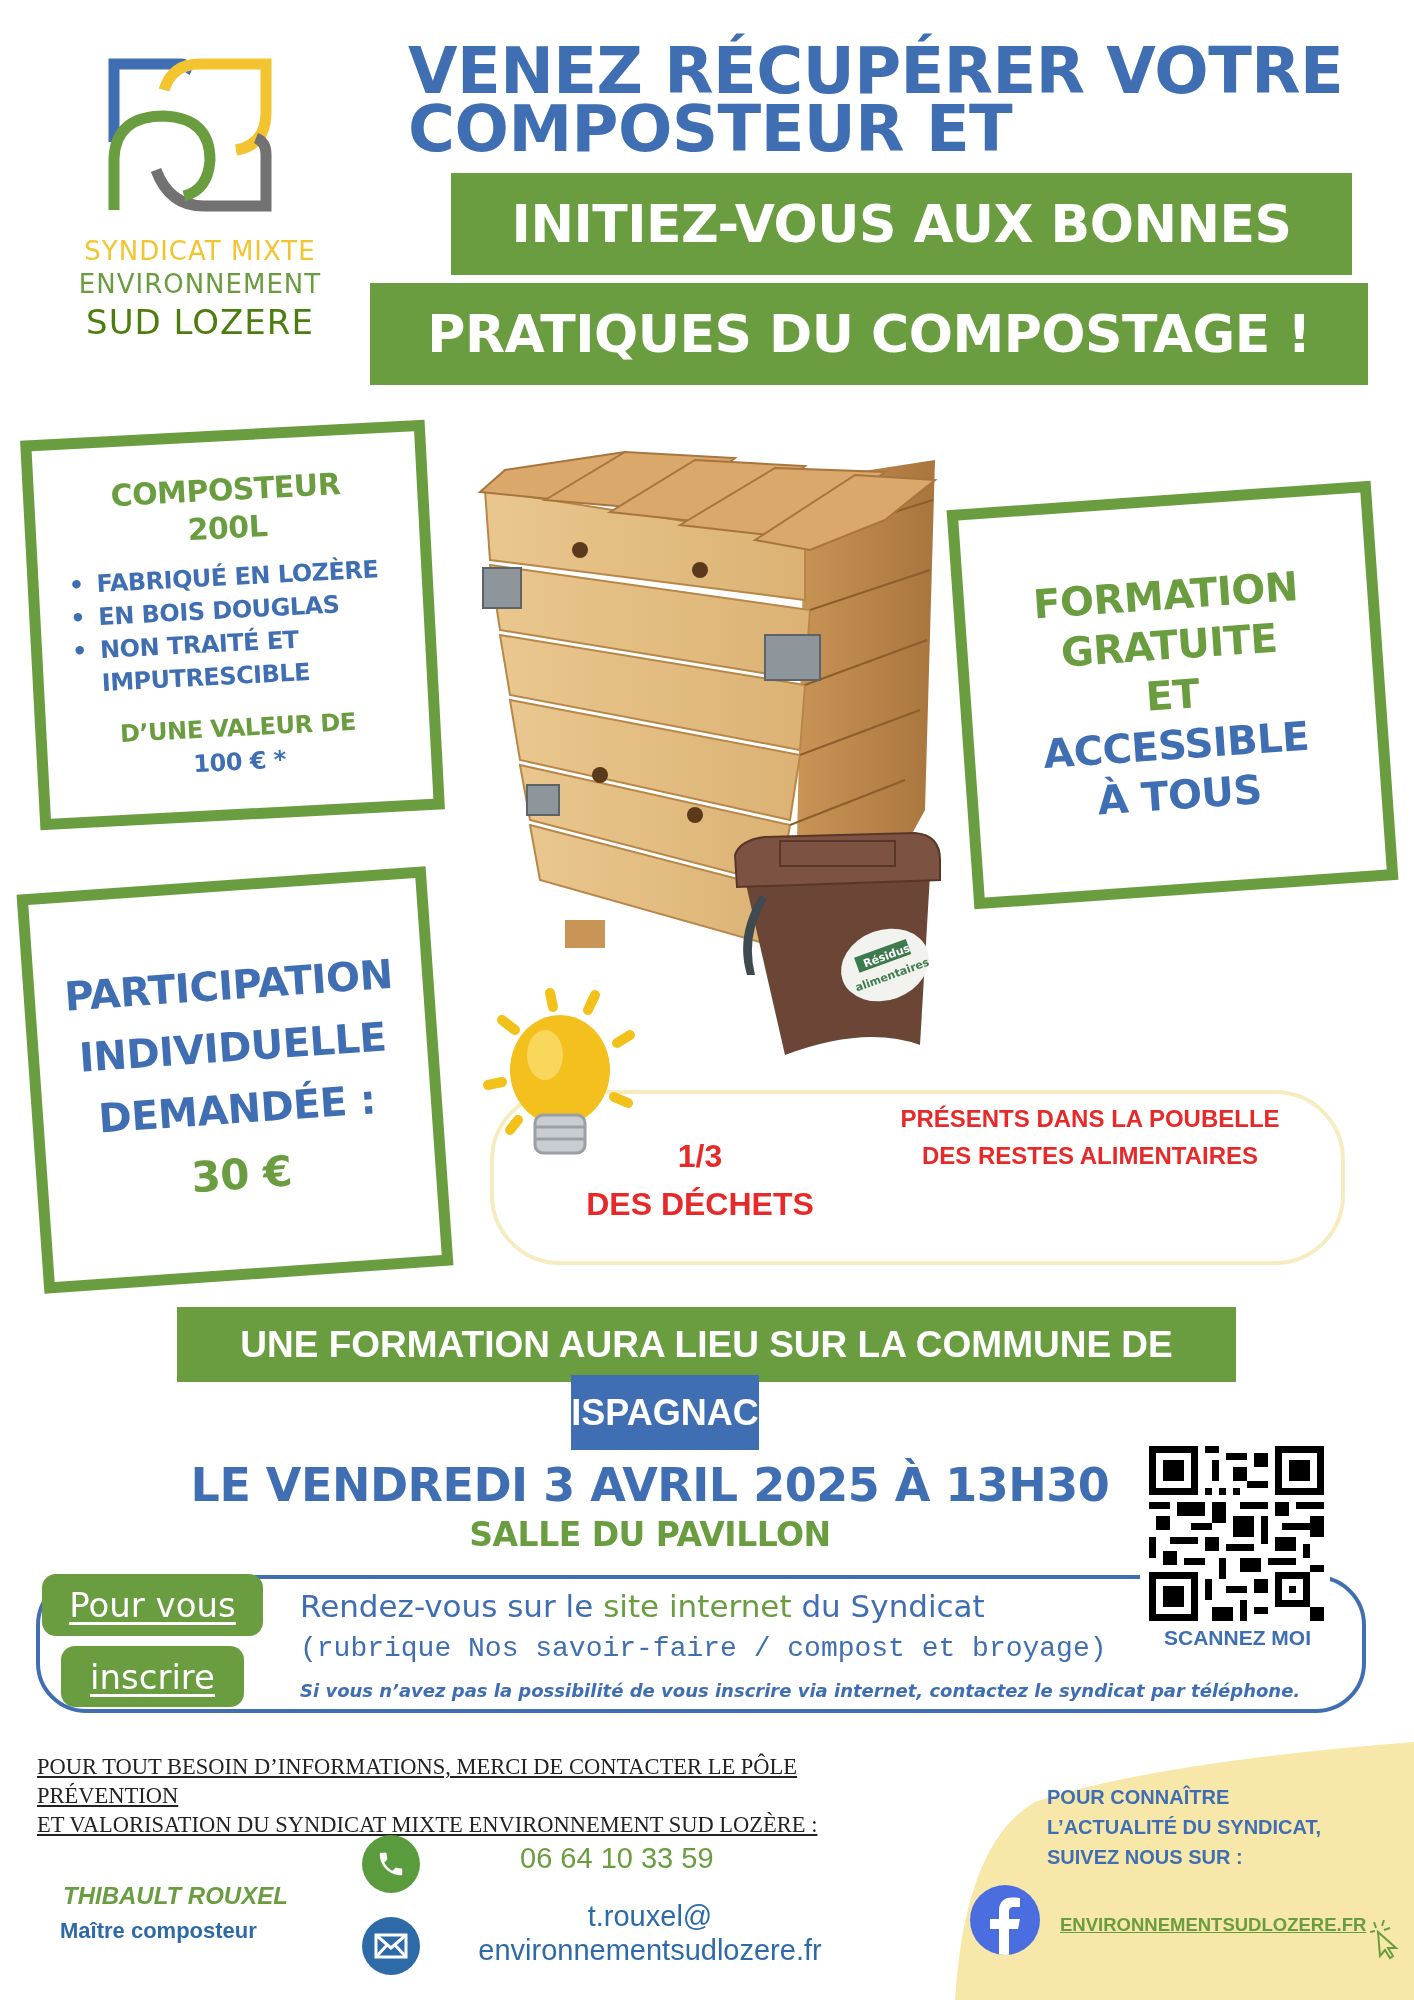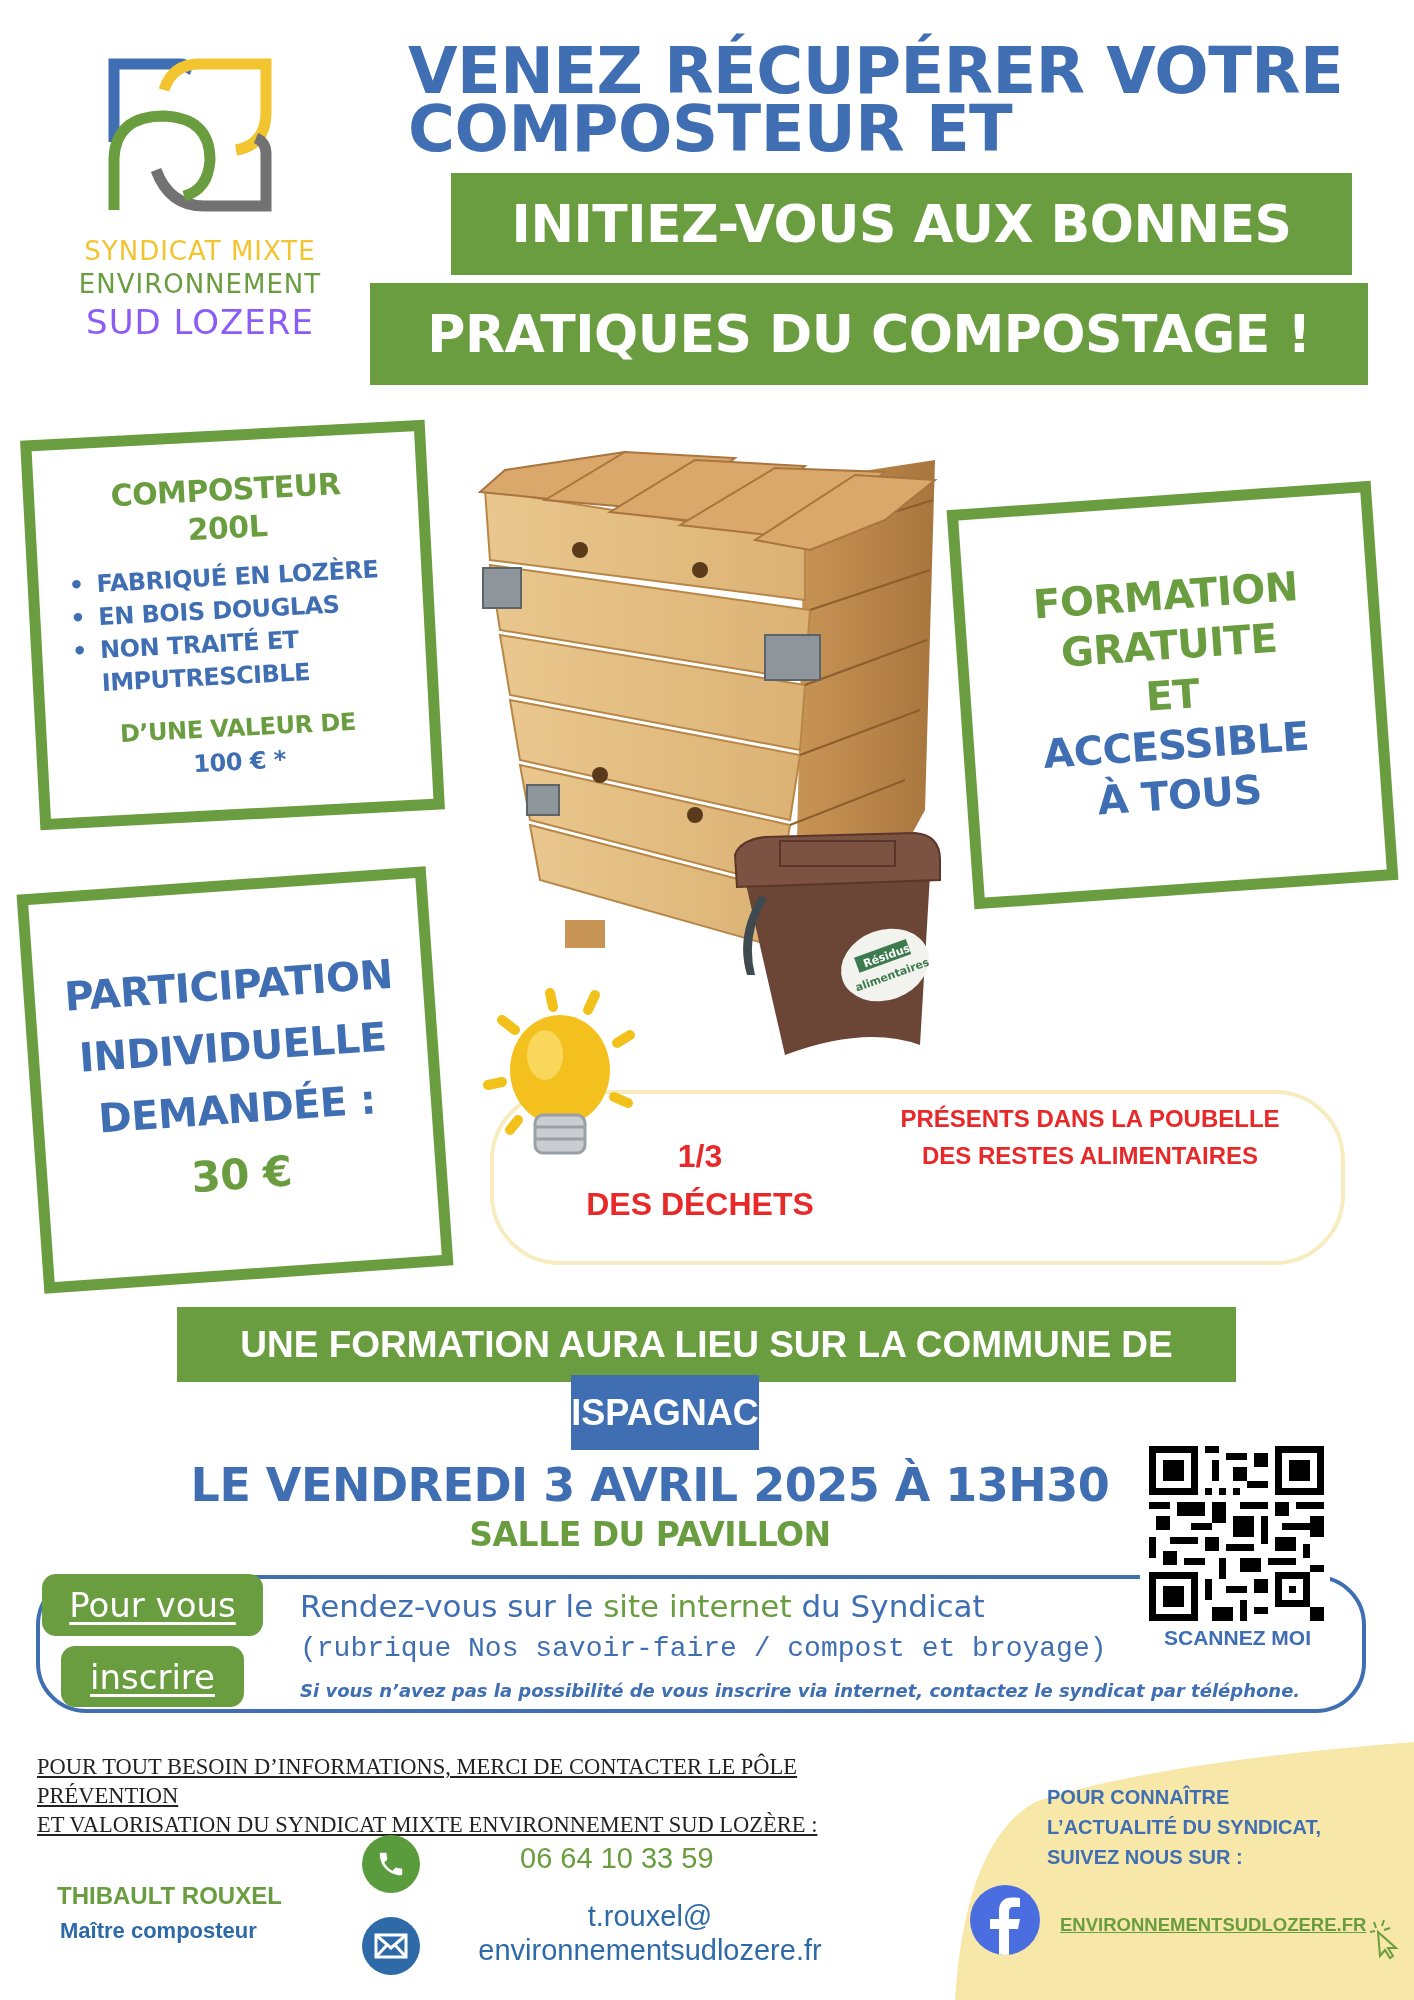--- a/index.html
+++ b/index.html
@@ -7,21 +7,21 @@
   body { position: relative; font-family: "DejaVu Sans", sans-serif; }
   .abs { position: absolute; }
   .heavy { font-family: "DejaVu Sans", sans-serif; font-weight: 900; letter-spacing: -0.5px; }
   .cond { font-family: "Liberation Sans", sans-serif; font-weight: 700; }
 
   
   #logo { left: 60px; top: 50px; width: 280px; height: 310px; }
   #logo .txt { position: absolute; left: 0; width: 280px; text-align: center; font-family: "DejaVu Sans", sans-serif; font-weight: 400; letter-spacing: 1px; }
   #logo .l1 { top: 186px; font-size: 26px; color: #f2c530; }
   #logo .l2 { top: 219px; font-size: 26px; color: #6a9d3f; }
-  #logo .l3 { top: 252px; font-size: 34px; color: #8b5cf6; }
+  #logo .l3 { top: 252px; font-size: 34px; color: #4d7c0f; }
 
   
   #title1 { left: 408px; top: 42px; width: 1000px; font-size: 64px; line-height: 58px; color: #3f6eb3; }
   .green-bar { background: #6a9d3f; color: #fff; display: flex; align-items: center; justify-content: center; }
   #bar1 { left: 451px; top: 173px; width: 901px; height: 102px; font-size: 52px; }
   #bar2 { left: 370px; top: 283px; width: 998px; height: 102px; font-size: 52px; }
 
   
   .tbox { border: 11px solid #6a9d3f; background: #fff; display: flex; flex-direction: column; align-items: center; justify-content: center; text-align: center; }
   #box-compost { left: 30px; top: 430px; width: 405px; height: 390px; transform: rotate(-3deg); padding: 0 10px; }
@@ -65,21 +65,21 @@
   .pill { background: #6a9d3f; color: #fff; border-radius: 14px; display: flex; align-items: center; justify-content: center; font-family: "DejaVu Sans", sans-serif; font-size: 34px; text-decoration: underline; text-underline-offset: 5px; }
   #pill1 { left: 42px; top: 1574px; width: 221px; height: 62px; }
   #pill2 { left: 61px; top: 1646px; width: 183px; height: 61px; }
   #reg-l1 { left: 300px; top: 1588px; font-size: 31px; color: #3f6eb3; white-space: nowrap; font-family: "DejaVu Sans", sans-serif; }
   #reg-l1 .gr { color: #6a9d3f; }
   #reg-l2 { left: 300px; top: 1633px; font-size: 28px; color: #3f6eb3; white-space: nowrap; font-family: Liberation Mono, monospace; }
   #reg-l3 { left: 300px; top: 1680px; font-size: 18px; color: #3f6eb3; white-space: nowrap; font-style: italic; font-weight: 700; font-family: "DejaVu Sans", sans-serif; }
 
   
   #contact-intro { left: 37px; top: 1752px; width: 900px; font-family: Liberation Serif, serif; font-size: 22.5px; line-height: 29px; color: #222; text-decoration: underline; }
-  #person-name { left: 57px; top: 1882px; font-size: 24px; color: #6a9d3f; font-weight: 700; font-family: "Liberation Sans", sans-serif; }
+  #person-name { left: 63px; top: 1882px; font-size: 24px; color: #6a9d3f; font-weight: 700; font-family: "Liberation Sans", sans-serif; font-style: italic; }
   #person-role { left: 60px; top: 1918px; font-size: 22px; color: #2e6aa8; font-weight: 700; font-family: "Liberation Sans", sans-serif; }
   .cicon { width: 58px; height: 58px; border-radius: 50%; display: flex; align-items: center; justify-content: center; }
   #phone-icon { left: 362px; top: 1835px; background: #5a9b3d; }
   #mail-icon { left: 362px; top: 1917px; background: #2e6aa8; }
   #phone { left: 520px; top: 1842px; font-size: 29px; color: #6a9d3f; font-family: "Liberation Sans", sans-serif; }
   #email1 { left: 560px; top: 1900px; width: 180px; text-align: center; font-size: 29px; color: #2e6aa8; font-family: "Liberation Sans", sans-serif; }
   #email2 { left: 450px; top: 1934px; width: 400px; text-align: center; font-size: 29px; color: #2e6aa8; font-family: "Liberation Sans", sans-serif; }
 
   #social-bg { left: 955px; top: 1722px; width: 459px; height: 278px; }
   #social-text { left: 1047px; top: 1782px; font-family: "Liberation Sans", sans-serif; font-weight: 700; font-size: 20px; line-height: 30px; color: #3f6eb3; }

